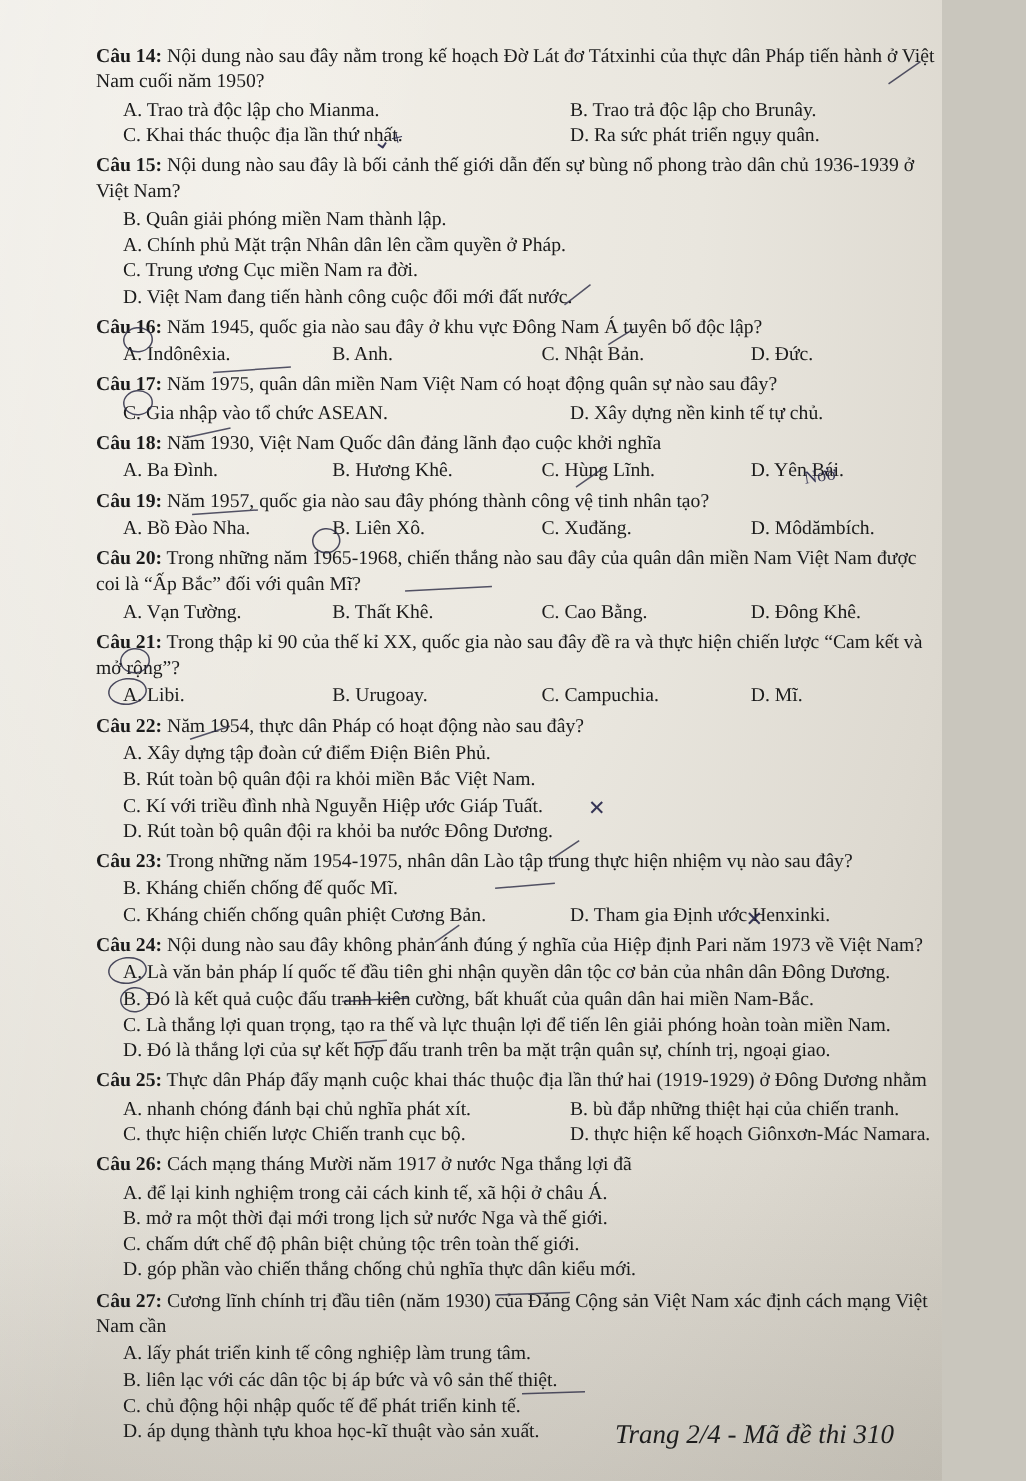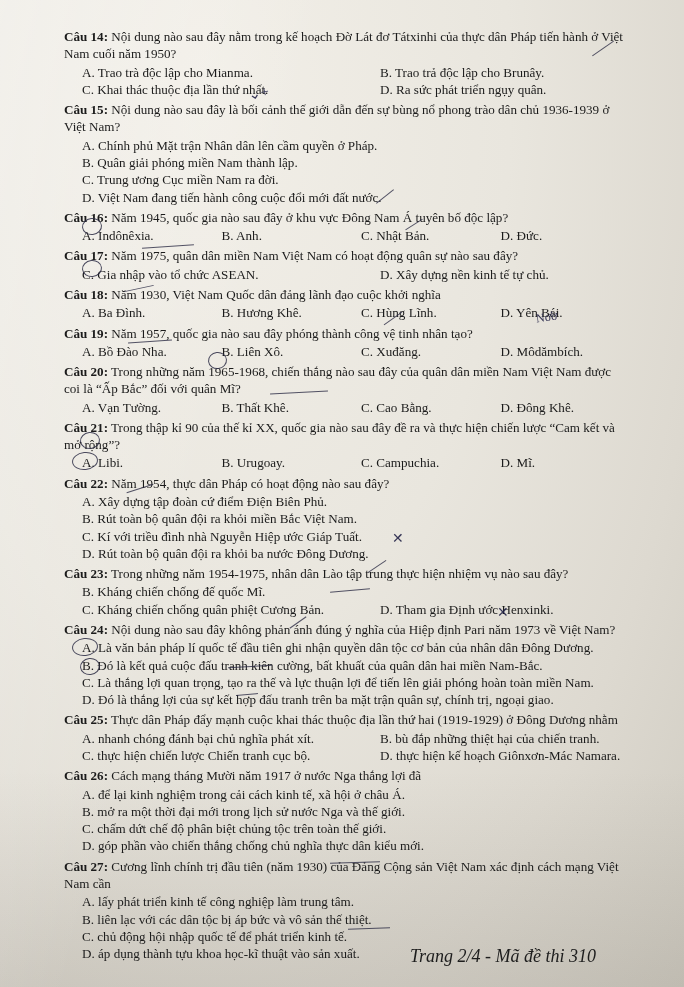--- a/index.html
+++ b/index.html
@@ -10,21 +10,21 @@
     width: 684px;
     height: 987px;
     background: #c9c6bd;
     font-family: "Liberation Serif", serif;
     overflow: hidden;
   }
   
   .sheet {
     position: absolute;
     left: 0; top: 0;
-    width: 684px;
+    width: 628px;
     height: 987px;
     background:
       radial-gradient(ellipse at 30% 10%, #f2efe8 0%, #e9e6de 45%, #ddd9d0 75%, #cfcbc1 100%);
   }
   .sheet:before {
     content: "";
     position: absolute;
     left: 0; top: 0; right: 0; bottom: 0;
     background:
       linear-gradient(105deg, rgba(255,255,255,0.35) 0%, rgba(255,255,255,0) 35%),
@@ -134,22 +134,22 @@
         <div class="row">
           <div class="opt"><span class="k">C.</span> <span>Khai thác thuộc địa lần thứ nhất.</span></div>
           <div class="opt"><span class="k">D.</span> <span>Ra sức phát triển ngụy quân.</span></div>
         </div>
       </div>
     </div>
 
     <div class="q">
       <div class="stem"><span class="lbl">Câu 15:</span> <span>Nội dung nào sau đây là bối cảnh thế giới dẫn đến sự bùng nổ phong trào dân chủ 1936-1939 ở Việt Nam?</span></div>
       <div class="opts-1">
+        <div class="opt"><span class="k">B.</span> <span>Quân giải phóng miền Nam thành lập.</span></div>
         <div class="opt"><span class="k">A.</span> <span>Chính phủ Mặt trận Nhân dân lên cầm quyền ở Pháp.</span></div>
-        <div class="opt"><span class="k">B.</span> <span>Quân giải phóng miền Nam thành lập.</span></div>
         <div class="opt"><span class="k">C.</span> <span>Trung ương Cục miền Nam ra đời.</span></div>
         <div class="opt"><span class="k">D.</span> <span>Việt Nam đang tiến hành công cuộc đổi mới đất nước.</span></div>
       </div>
     </div>
 
     <div class="q">
       <div class="stem"><span class="lbl">Câu 16:</span> <span>Năm 1945, quốc gia nào sau đây ở khu vực Đông Nam Á tuyên bố độc lập?</span></div>
       <div class="opts-4">
         <div class="opt"><span class="k">A.</span> <span>Indônêxia.</span></div>
         <div class="opt"><span class="k">B.</span> <span>Anh.</span></div>

